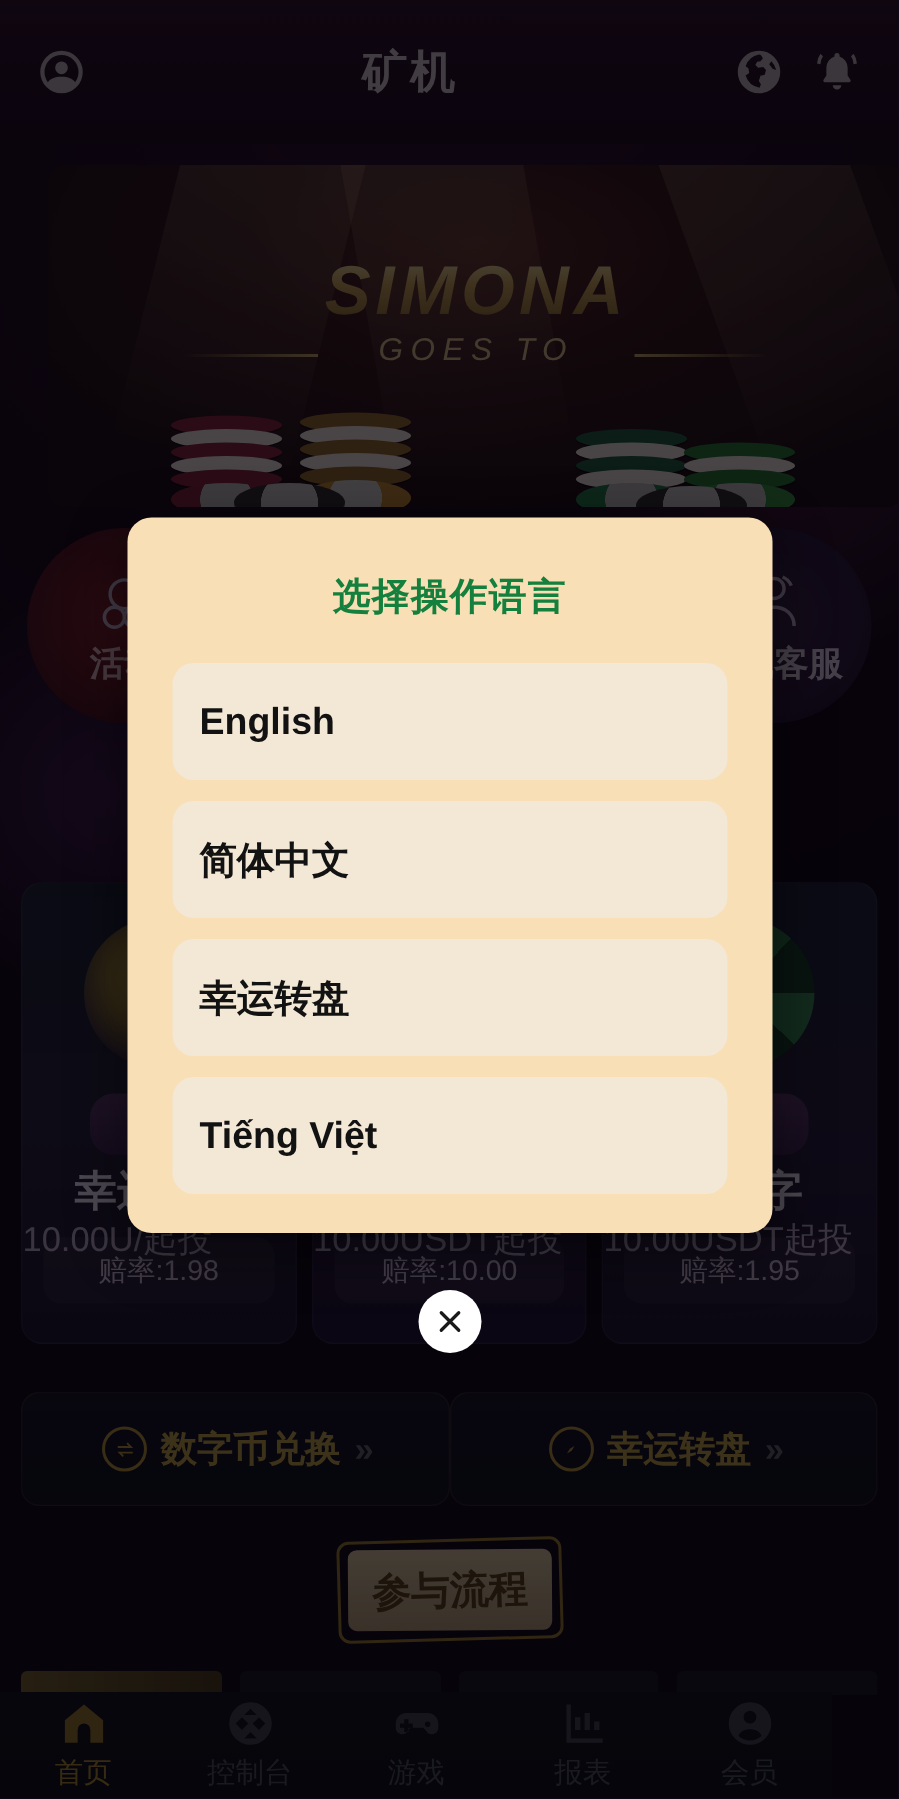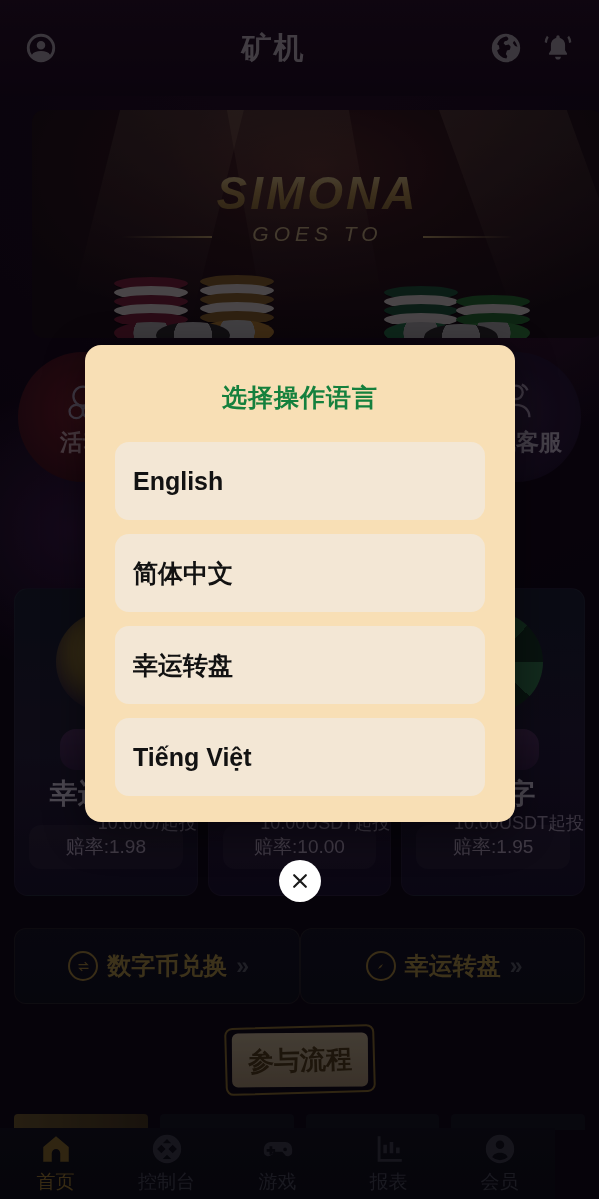--- a/index.html
+++ b/index.html
@@ -76,21 +76,21 @@
   .card.c3{background:linear-gradient(180deg,#17233a 0%,#241d40 55%,#1a1336 100%);}
   .card-art{position:absolute;top:14px;left:0;right:0;height:118px;display:flex;align-items:center;justify-content:center;}
   .circ{width:100px;height:100px;border-radius:50%;}
   .circ.a{background:radial-gradient(circle at 50% 40%,#d9b23c 0%,#8d7223 45%,#2b2144 80%);}
   .circ.b{background:radial-gradient(circle at 50% 40%,#f0d35a 0%,#a07f26 50%,#35204a 85%);}
   .circ.c{background:conic-gradient(#1f7a42 0 12%, #0f3d24 0 25%, #2a8f4e 0 37%,#0f3d24 0 50%,#27854a 0 62%,#0f3d24 0 75%,#2a8f4e 0 87%,#0f3d24 0 100%);}
   .pill{position:absolute;top:140px;left:50%;transform:translateX(-50%);
     padding:7px 26px;border-radius:16px;background:linear-gradient(180deg,#5d3773,#40235a);
     color:#e3d4f2;font-size:20px;font-weight:700;white-space:nowrap;}
   .card-title{position:absolute;top:186px;left:0;right:0;text-align:center;color:#f0e6ff;font-size:28px;font-weight:700;}
-  .card-sub{position:absolute;top:222px;left:0;right:0;text-align:right;color:#b8a9cc;font-size:18px;}
+  .card-sub{position:absolute;top:222px;left:0;right:0;text-align:left;color:#b8a9cc;font-size:23px;}
   .odds{position:absolute;bottom:26px;left:14px;right:14px;height:44px;border-radius:12px;
     background:rgba(255,255,255,.055);display:flex;align-items:center;justify-content:center;
     color:#cdbddd;font-size:19px;}
 
   
   .acts{position:absolute;top:928px;left:14px;width:571px;height:76px;display:flex;}
   .act{flex:1;border-radius:12px;background:linear-gradient(180deg,#0f1526,#0b1020);
     border:1px solid rgba(150,130,70,.18);display:flex;align-items:center;justify-content:center;gap:9px;}
   .act .ring{width:26px;height:26px;border-radius:50%;border:2px solid #b8922f;display:flex;align-items:center;justify-content:center;color:#b8922f;}
   .act .ring svg{width:15px;height:15px;fill:none;stroke:currentColor;stroke-width:2;}

